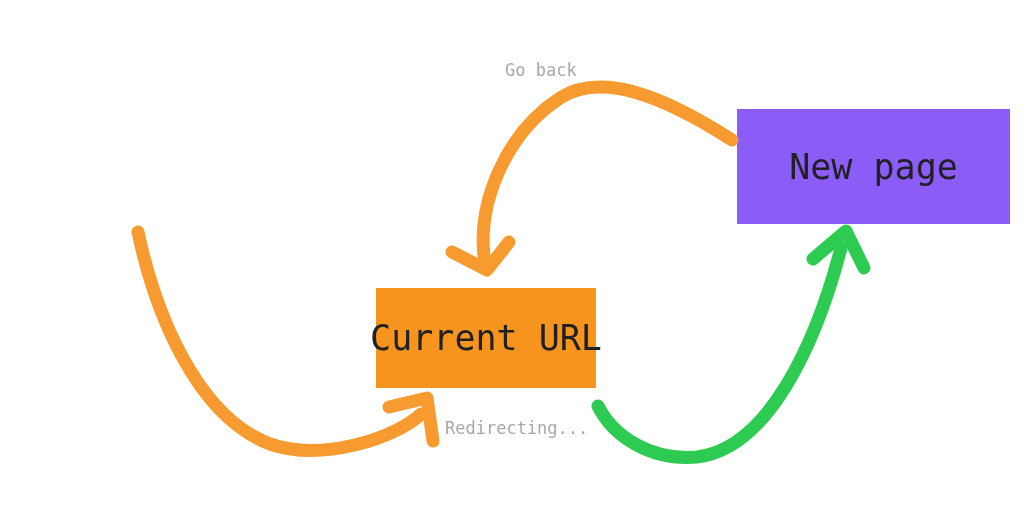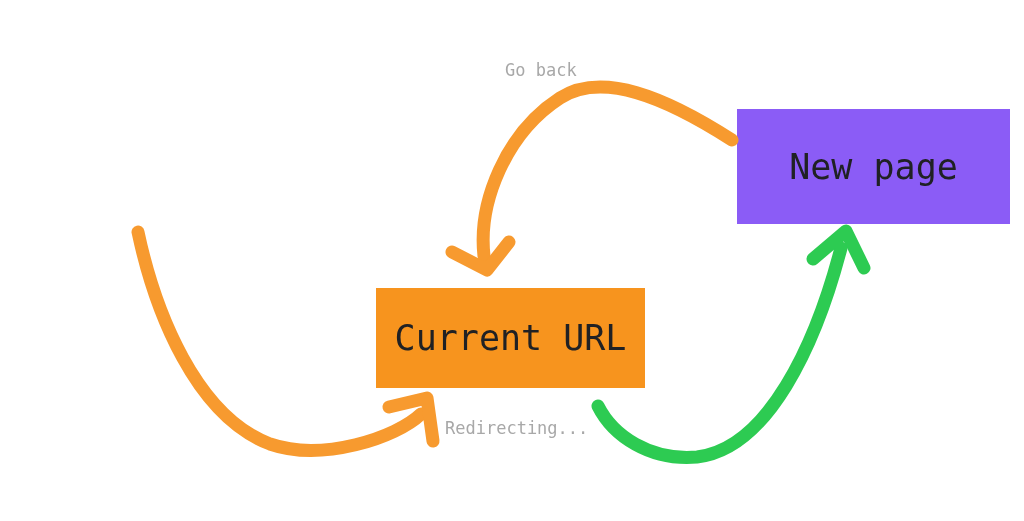--- a/index.html
+++ b/index.html
@@ -28,21 +28,21 @@
     color: #202124;
     white-space: nowrap;
   }
   .node-browser {
     left: 37px; top: 103px;
     width: 247px; height: 102px;
     background: #4285F4;
   }
   .node-current-url {
     left: 376px; top: 288px;
-    width: 269px; height: 100px;
+    width: 220px; height: 100px;
     background: #F7941E;
   }
   .node-new-page {
     left: 737px; top: 102px;
     width: 273px; height: 115px;
     background: #8b5cf6;
     margin-top: 7px;
   }
   .annotation {
     position: absolute;

